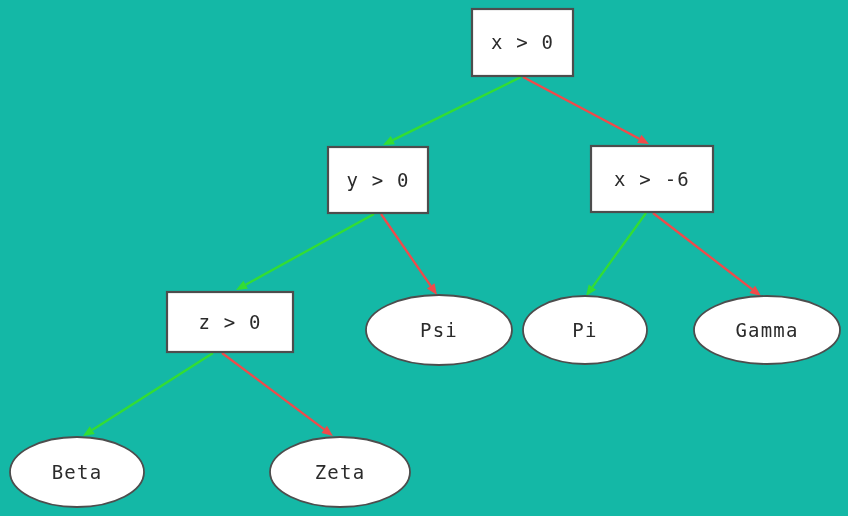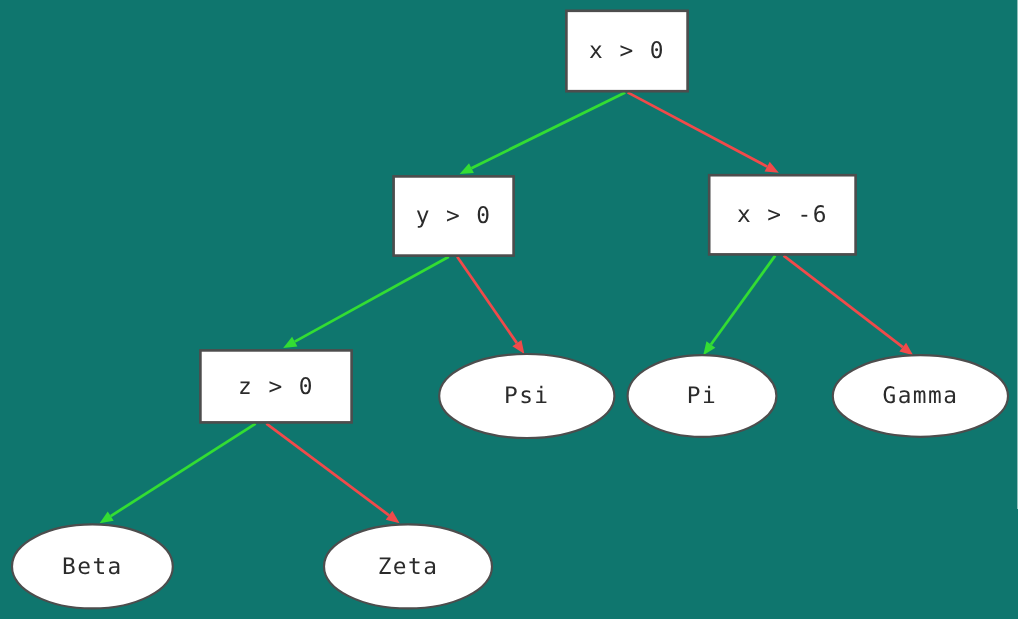--- a/index.html
+++ b/index.html
@@ -10,21 +10,21 @@
   body {
     width: 848px;
     height: 516px;
     overflow: hidden;
     font-family: "DejaVu Sans Mono", monospace;
   }
   #diagram-root {
     position: relative;
     width: 848px;
     height: 516px;
-    background: #0f766e;
+    background: #14b8a6;
   }
   svg#tree-svg {
     display: block;
     width: 848px;
     height: 516px;
   }
   .node-shape {
     fill: #ffffff;
     stroke: #4d4d4d;
     stroke-width: 2.2;

